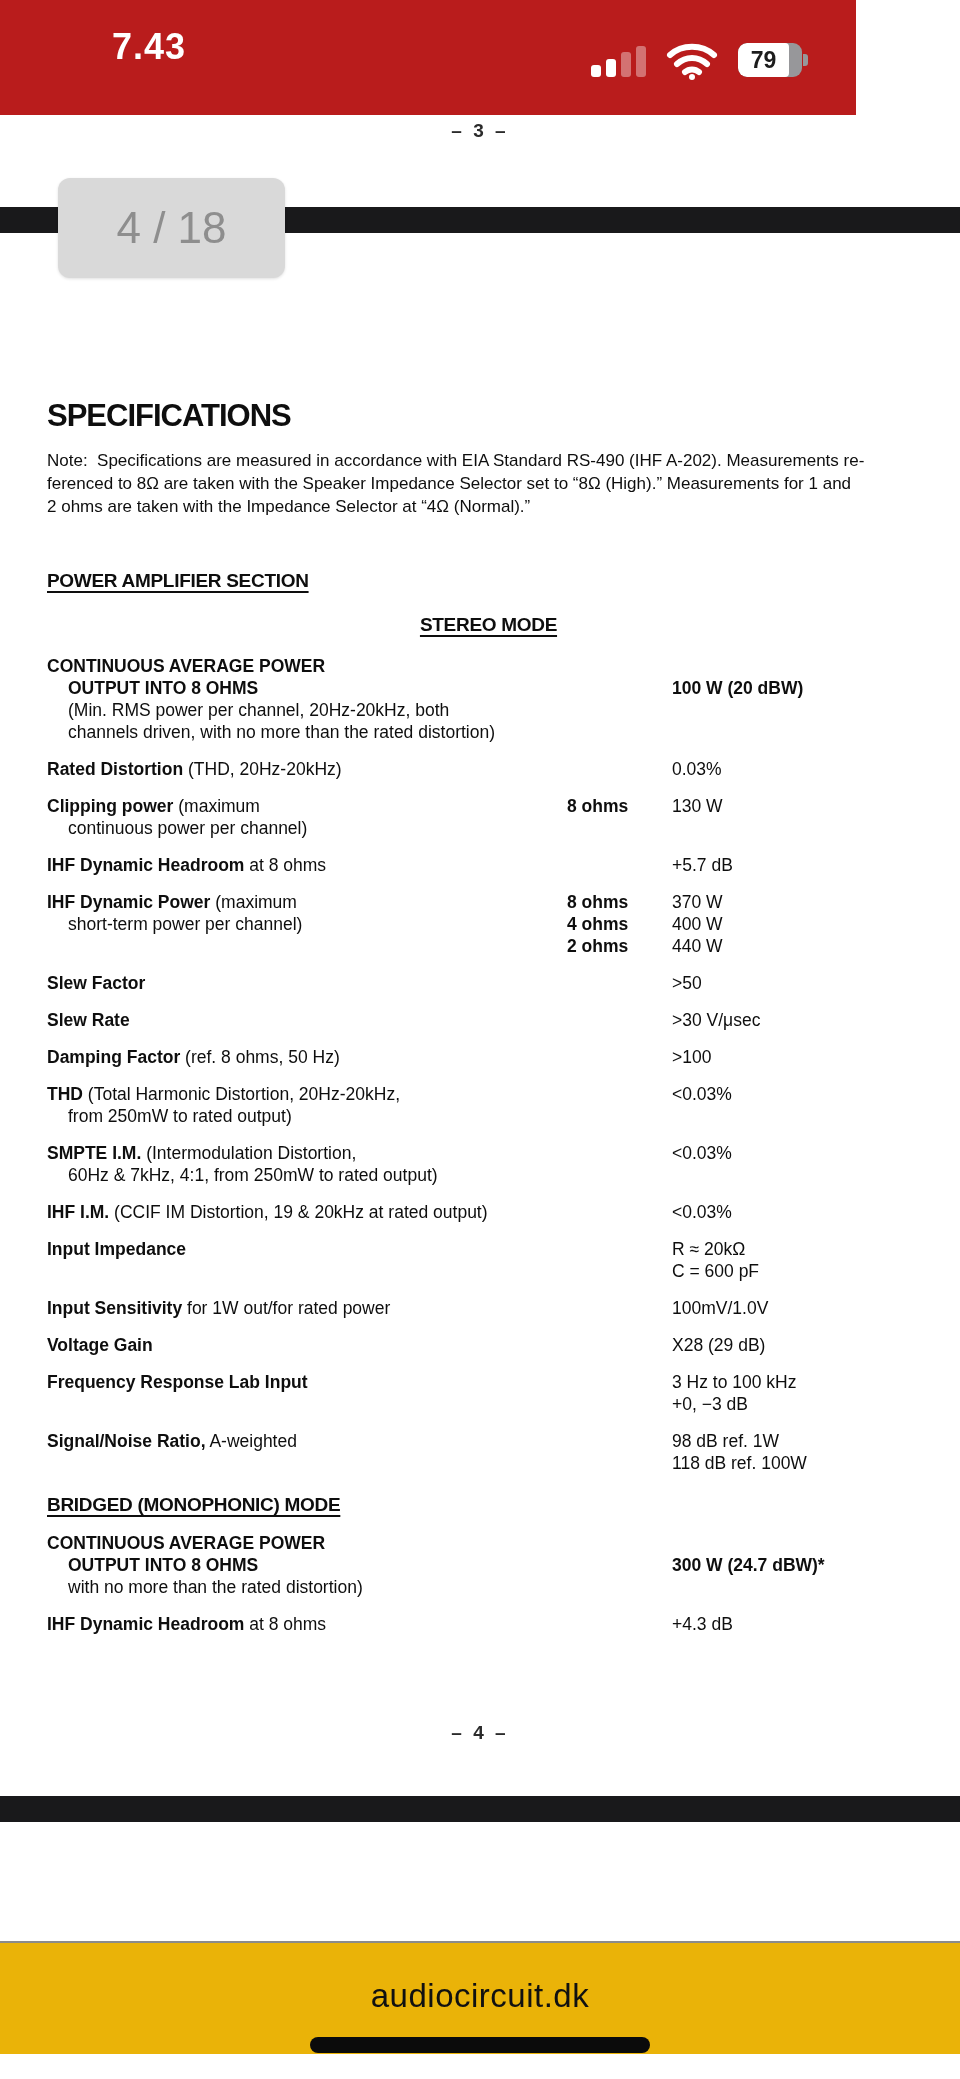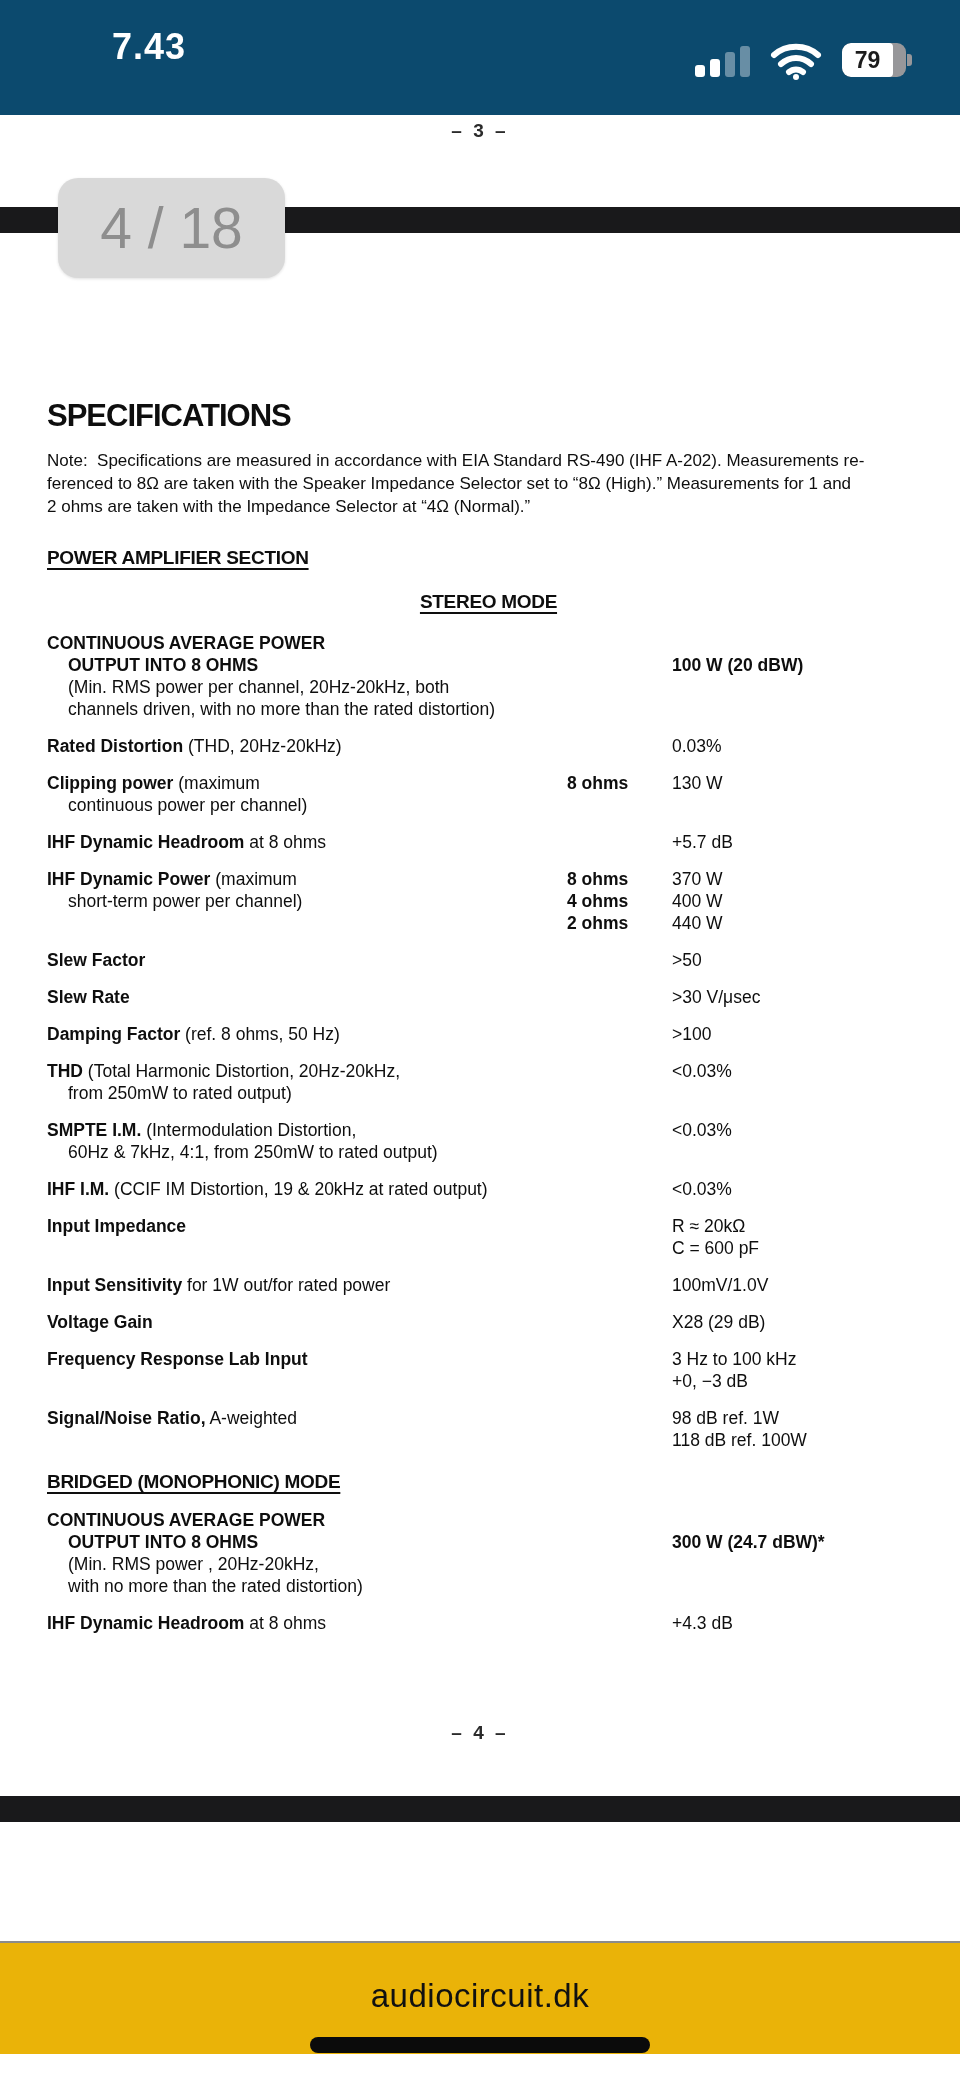--- a/index.html
+++ b/index.html
@@ -2,21 +2,21 @@
 <html><head>
 <meta charset="utf-8">
 <style>
   html, body { margin:0; padding:0; }
   body {
     width:960px; height:2079px; position:relative; overflow:hidden;
     background:#ffffff; font-family:"Liberation Sans", sans-serif; color:#0e0e0e;
   }
 
   
-  .status-bar { position:absolute; top:0; left:0; width:960px; height:115px; background:#0c4a6e; }
+  .status-bar { position:absolute; top:0; left:0; width:856px; height:115px; background:#b91c1c; }
   .status-time { position:absolute; left:112px; top:26px; font-size:36px; font-weight:bold; color:#ffffff; letter-spacing:1px; }
   .status-icons { position:absolute; right:48px; top:40px; display:flex; align-items:center; gap:20px; height:40px; }
   .cell-bars { display:flex; align-items:flex-end; gap:5px; height:34px; }
   .cell-bars i { display:block; width:10px; border-radius:3px; }
   .cell-bars i:nth-child(1){ height:12px; background:#ffffff; }
   .cell-bars i:nth-child(2){ height:18px; background:#ffffff; }
   .cell-bars i:nth-child(3){ height:25px; background:rgba(255,255,255,0.38); }
   .cell-bars i:nth-child(4){ height:31px; background:rgba(255,255,255,0.38); }
   .battery { position:relative; width:70px; height:34px; }
   .battery-body { position:absolute; left:0; top:0; width:64px; height:34px; background:#97979A; border-radius:9px; overflow:hidden; }
@@ -24,31 +24,31 @@
                   display:flex; align-items:center; justify-content:center; font-size:23px; font-weight:bold; color:#1c1c1c; }
   .battery-cap { position:absolute; right:0; top:11px; width:5px; height:12px; background:#97979A; border-radius:0 3px 3px 0; }
 
   
   .page-marker { position:absolute; left:0; width:960px; text-align:center; font-size:19px; font-weight:bold; color:#2b2b2b; letter-spacing:3px; }
   #marker-3 { top:120px; }
   #marker-4 { top:1722px; }
   .sep-bar { position:absolute; left:0; width:960px; height:26px; background:#19191B; }
   #sep1 { top:207px; }
   #sep2 { top:1796px; }
-  .page-badge { position:absolute; left:58px; top:178px; width:227px; height:100px; background:#D9D9D9; border-radius:20px;
-                display:flex; align-items:center; justify-content:center; font-size:57px; color:#8E8E8E; z-index:10;
+  .page-badge { position:absolute; left:58px; top:178px; width:227px; height:100px; background:#D9D9D9; border-radius:12px;
+                display:flex; align-items:center; justify-content:center; font-size:44px; color:#8E8E8E; z-index:10;
                 box-shadow:0 1px 3px rgba(0,0,0,0.12); }
 
   
   .doc { position:absolute; top:233px; left:0; width:960px; }
   .doc-inner { padding:165px 30px 0 47px; }
   .doc-title { font-size:31px; font-weight:bold; letter-spacing:-1px; margin:0 0 15px 0; }
   .doc-note { font-size:17px; line-height:23px; white-space:nowrap; }
   .sec-heading { font-size:19px; font-weight:bold; text-decoration:underline; text-underline-offset:4px; text-decoration-thickness:2px; letter-spacing:-0.3px; }
-  #heading-power { margin-top:29px; }
+  #heading-power { margin-top:52px; }
   #heading-stereo { margin-top:22px;text-align:center; }
   #heading-bridged { margin-top:20px; }
   #stereo-rows { margin-top:19px; }
   #bridged-rows { margin-top:16px; }
   .spec-row { margin-bottom:15px; }
   .spec-line { display:flex; font-size:17.5px; line-height:22px; }
   .col-label { flex:0 0 520px; white-space:nowrap; }
   .col-label.indent { padding-left:21px; flex-basis:499px; }
   .col-mid { width:105px; font-weight:bold; white-space:nowrap; }
   .col-right { flex:1; white-space:nowrap; }
@@ -278,25 +278,20 @@
             <div class="col-label"><span class="bold">CONTINUOUS AVERAGE POWER</span></div>
             <div class="col-mid"></div>
             <div class="col-right"></div>
           </div>
           <div class="spec-line">
             <div class="col-label indent"><span class="bold">OUTPUT INTO 8 OHMS</span></div>
             <div class="col-mid"></div>
             <div class="col-right bold">300 W (24.7 dBW)*</div>
           </div>
           <div class="spec-line">
-            <div class="col-label indent"><span>(Min. RMS power , 20Hz-20kHz,</span></div>
-            <div class="col-mid"></div>
-            <div class="col-right"></div>
-          </div>
-          <div class="spec-line">
             <div class="col-label indent"><span>with no more than the rated distortion)</span></div>
             <div class="col-mid"></div>
             <div class="col-right"></div>
           </div>
         </div>
         <div class="spec-row">
           <div class="spec-line">
             <div class="col-label"><span class="bold">IHF Dynamic Headroom</span><span> at 8 ohms</span></div>
             <div class="col-mid"></div>
             <div class="col-right">+4.3 dB</div>

